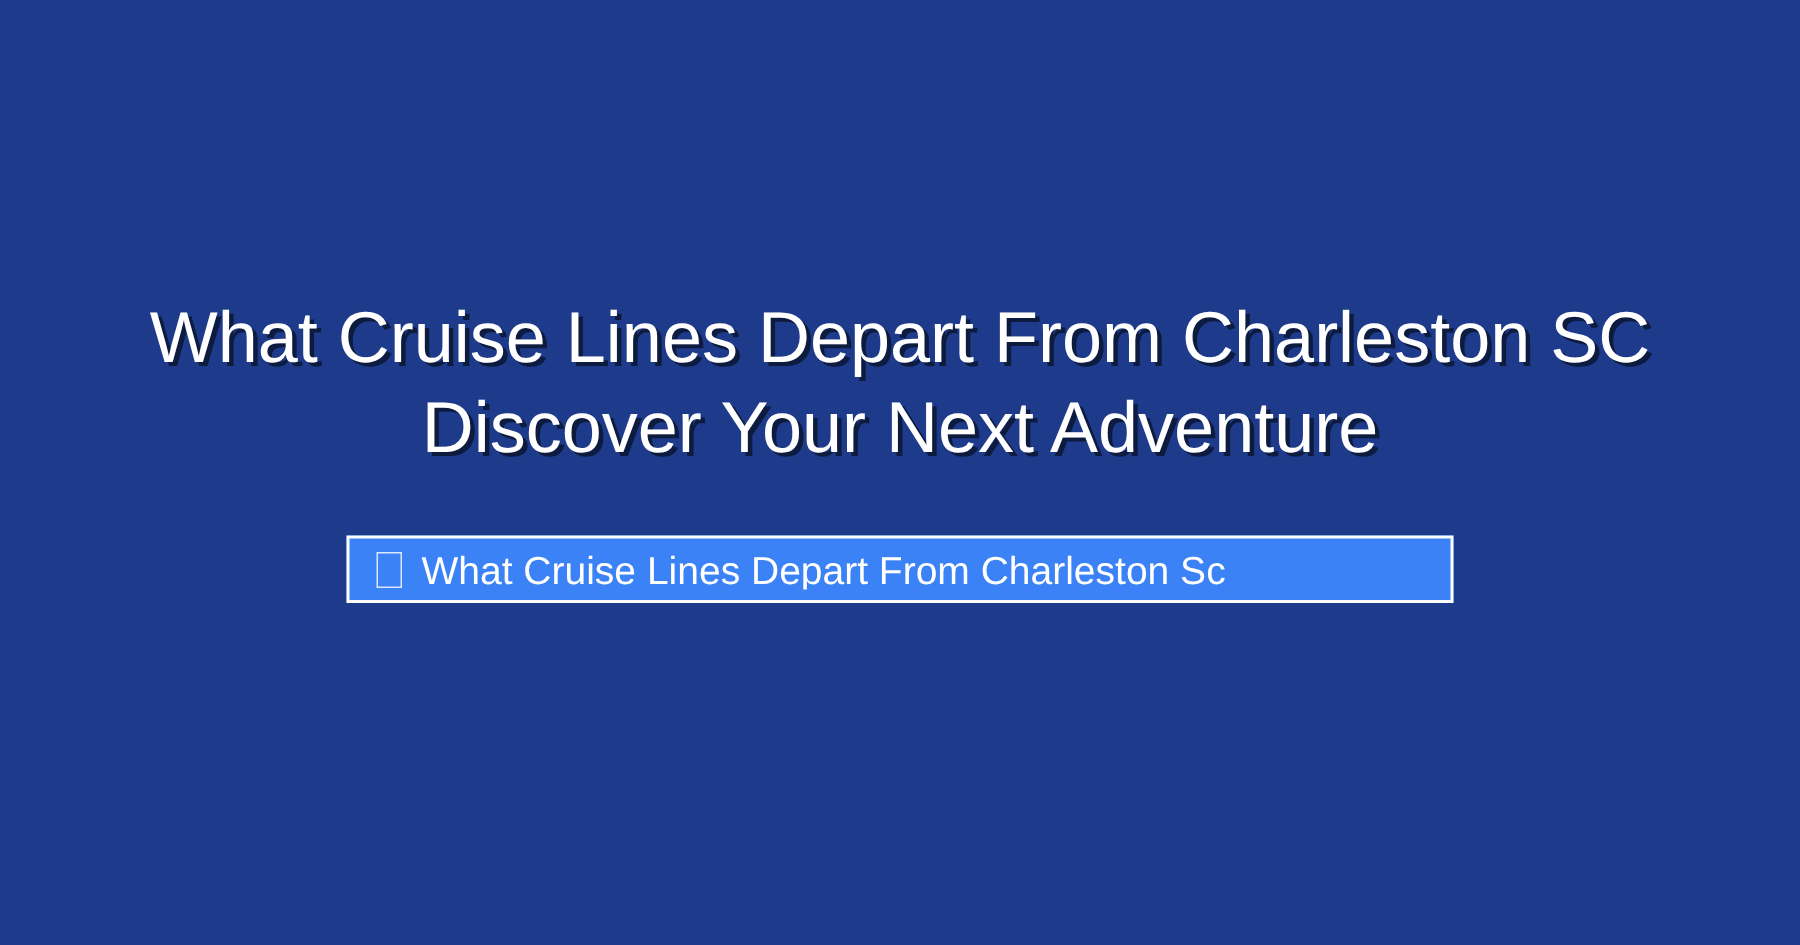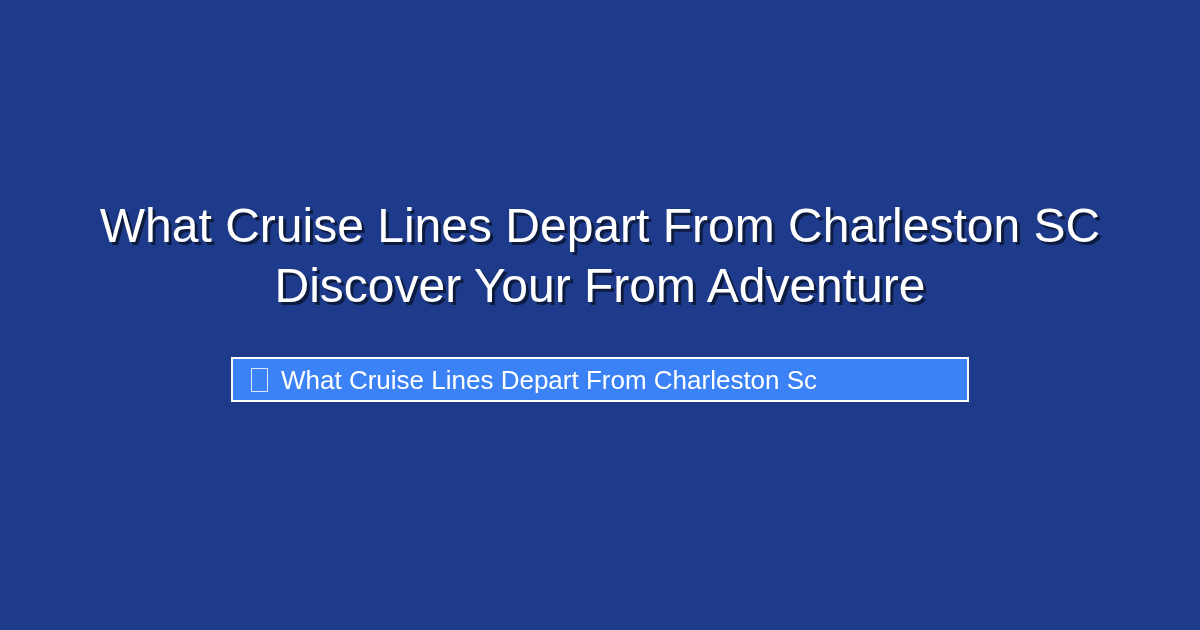--- a/index.html
+++ b/index.html
@@ -102,21 +102,21 @@
   }
 </style>
 </head>
 <body>
 
 <div class="og-card">
 
   <div class="headline-block">
     <h1 class="headline">
       <span class="headline-line">What Cruise Lines Depart From Charleston SC</span>
-      <span class="headline-line">Discover Your From Adventure</span>
+      <span class="headline-line">Discover Your Next Adventure</span>
     </h1>
   </div>
 
   <div class="badge-row">
     <div class="badge-button">
       <span class="badge-icon"></span>
       <span class="badge-label">What Cruise Lines Depart From Charleston Sc</span>
     </div>
   </div>
 

